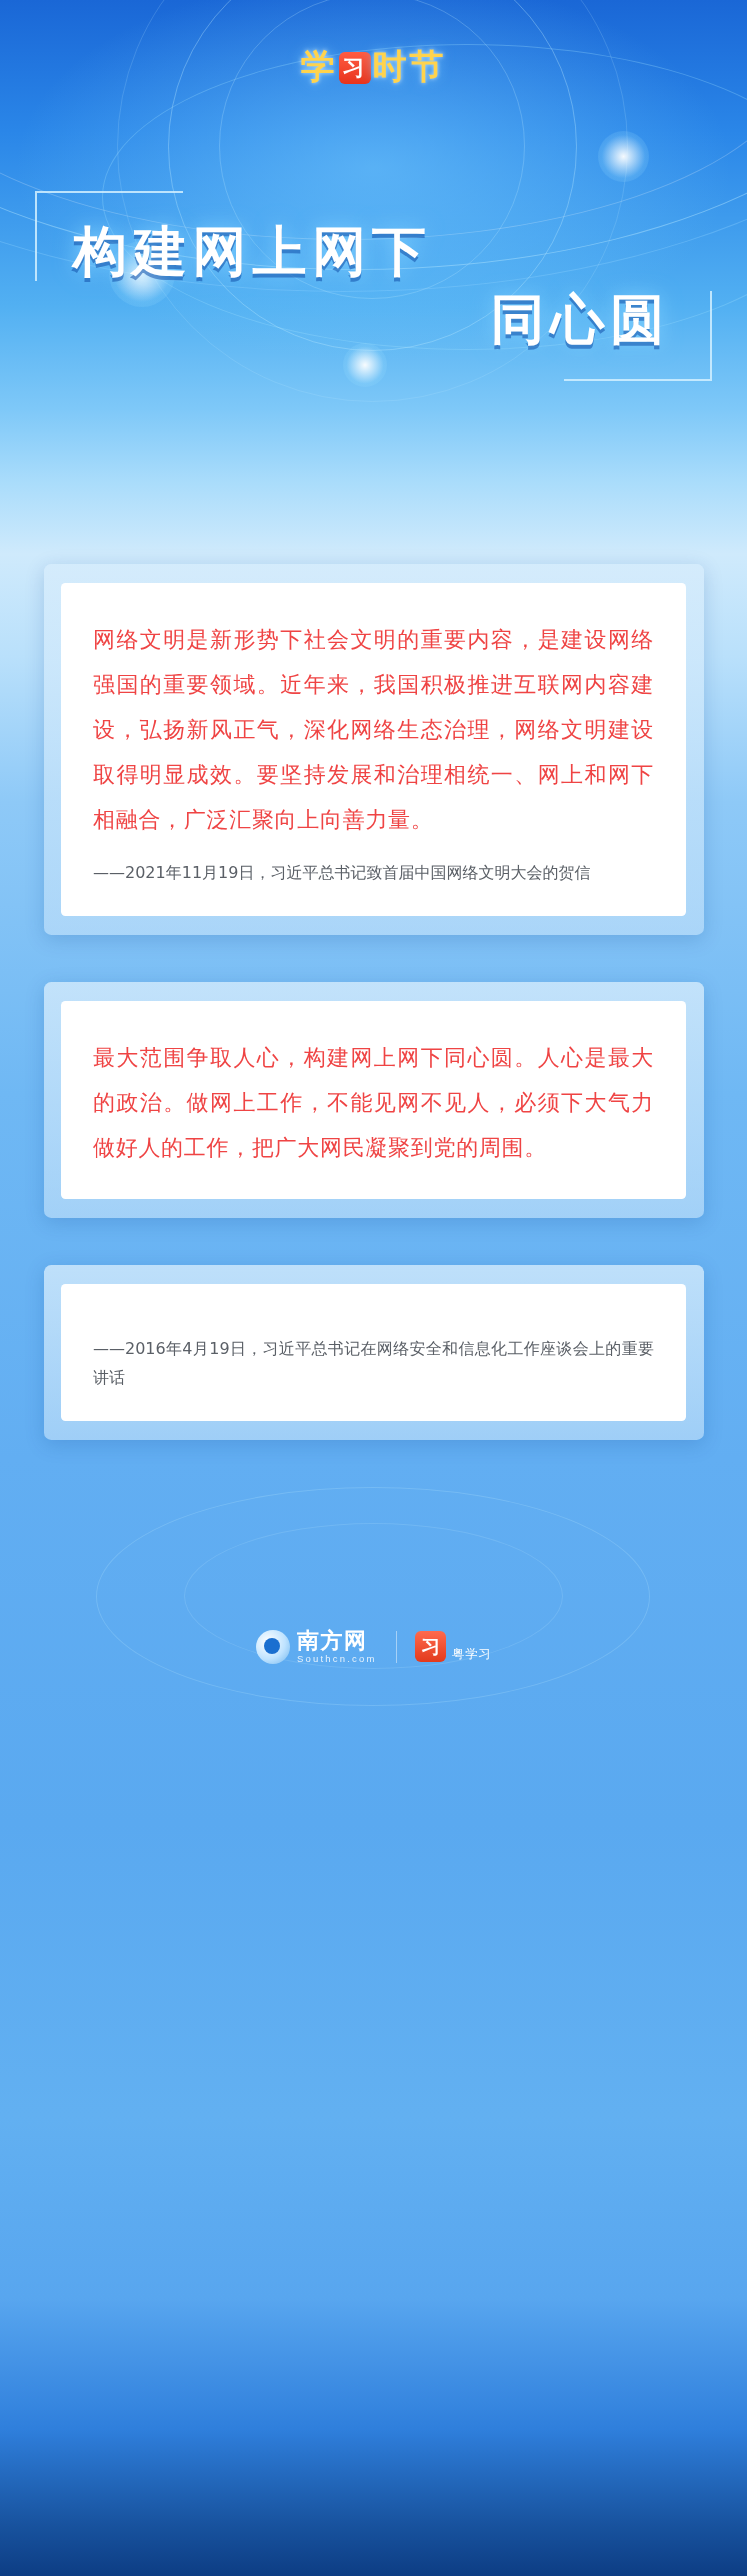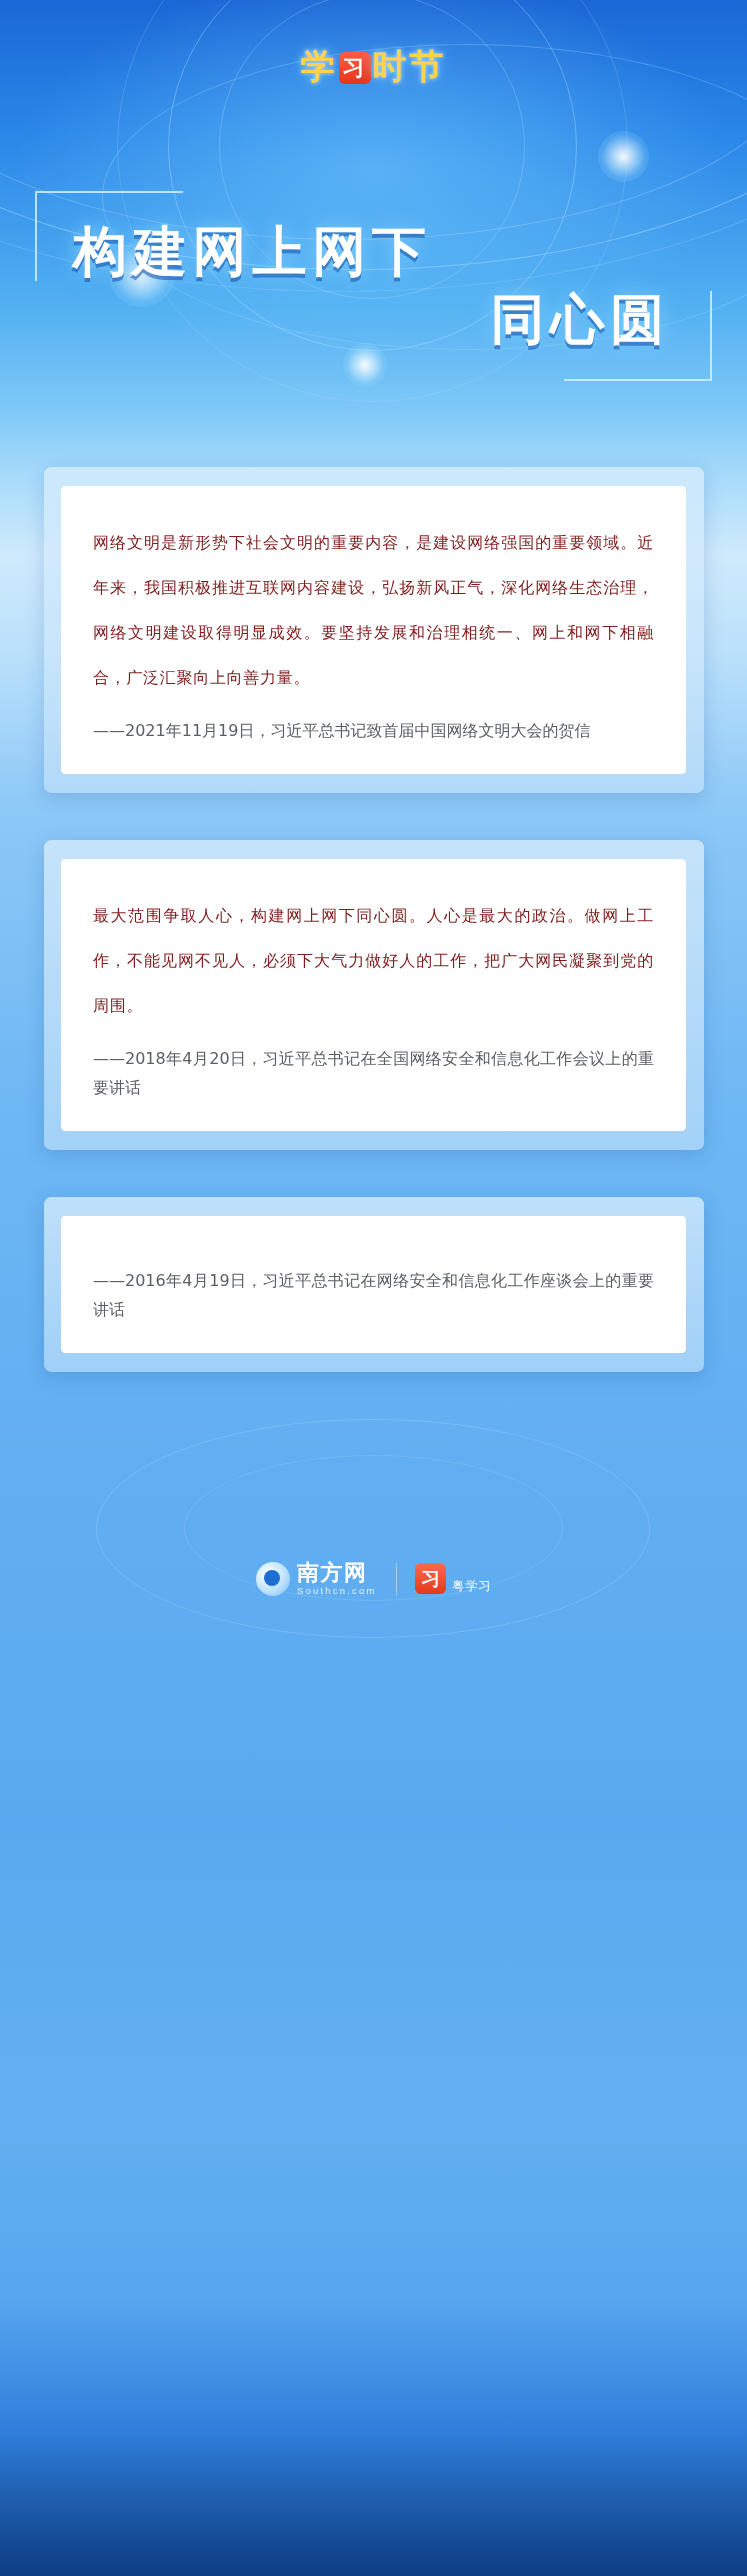--- a/index.html
+++ b/index.html
@@ -54,21 +54,21 @@
   .r2 { width: 306px; height: 306px; left: 219px; top: -7.3px; border-color: rgba(190,235,255,0.25); }
   .r3 { width: 511px; height: 511px; left: 117px; top: -109px; border-color: rgba(190,235,255,0.18); }
   .glowdot {
     position: absolute;
     border-radius: 50%;
     background: radial-gradient(circle, rgba(255,255,255,0.95) 0%, rgba(160,225,255,0.2) 60%, rgba(160,225,255,0) 100%);
   }
 
   .header {
     position: relative;
-    height: 467px;
+    height: 564px;
   }
   .brand {
     position: absolute;
     top: 44px;
     left: 0;
     width: 100%;
     text-align: center;
     font-size: 34px;
     font-weight: bold;
     letter-spacing: 2.9px;
@@ -136,22 +136,22 @@
     padding: 19px 17.5px;
     margin-bottom: 47px;
     box-shadow: 0 4.4px 19px rgba(10,60,140,0.18);
   }
   .card {
     background: #ffffff;
     border-radius: 4.4px;
     padding: 34px 32px 29px 32px;
   }
   .quote {
-    color: #7f1d1d;
-    font-size: 16px;
+    color: #ef4444;
+    font-size: 22px;
     line-height: 45px;
     letter-spacing: 0.7px;
     text-align: justify;
     font-family: Liberation Serif, serif;
   }
   .source {
     margin-top: 16px;
     color: #5a5f66;
     font-size: 16px;
     line-height: 29px;
@@ -230,21 +230,20 @@
     <div class="panel">
       <div class="card">
         <div class="quote">网络文明是新形势下社会文明的重要内容，是建设网络强国的重要领域。近年来，我国积极推进互联网内容建设，弘扬新风正气，深化网络生态治理，网络文明建设取得明显成效。要坚持发展和治理相统一、网上和网下相融合，广泛汇聚向上向善力量。</div>
         <div class="source">——2021年11月19日，习近平总书记致首届中国网络文明大会的贺信</div>
       </div>
     </div>
 
     <div class="panel">
       <div class="card">
         <div class="quote">最大范围争取人心，构建网上网下同心圆。人心是最大的政治。做网上工作，不能见网不见人，必须下大气力做好人的工作，把广大网民凝聚到党的周围。</div>
-        <div class="source">——2018年4月20日，习近平总书记在全国网络安全和信息化工作会议上的重要讲话</div>
       </div>
     </div>
 
     <div class="panel">
       <div class="card">
         <div class="source">——2016年4月19日，习近平总书记在网络安全和信息化工作座谈会上的重要讲话</div>
       </div>
     </div>
 
   </div>

